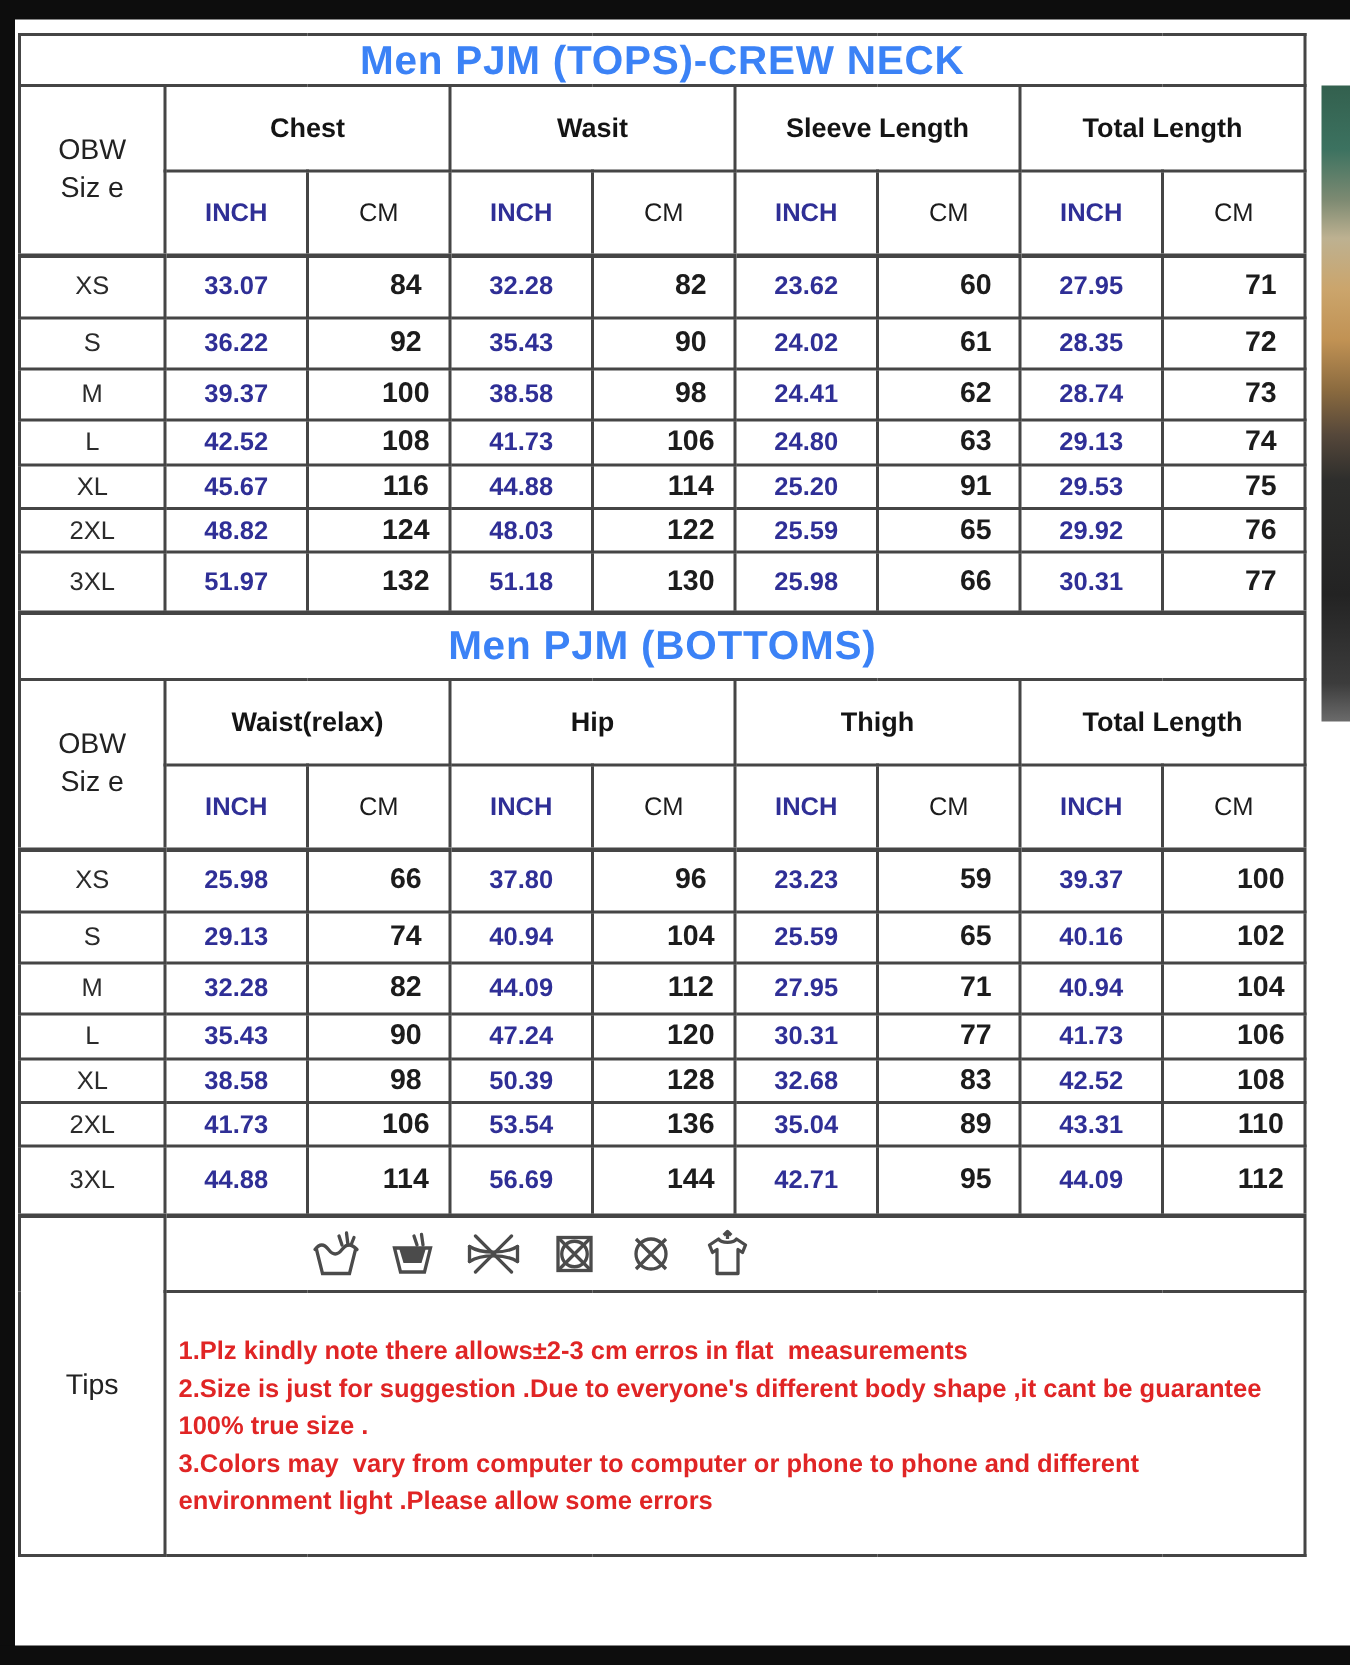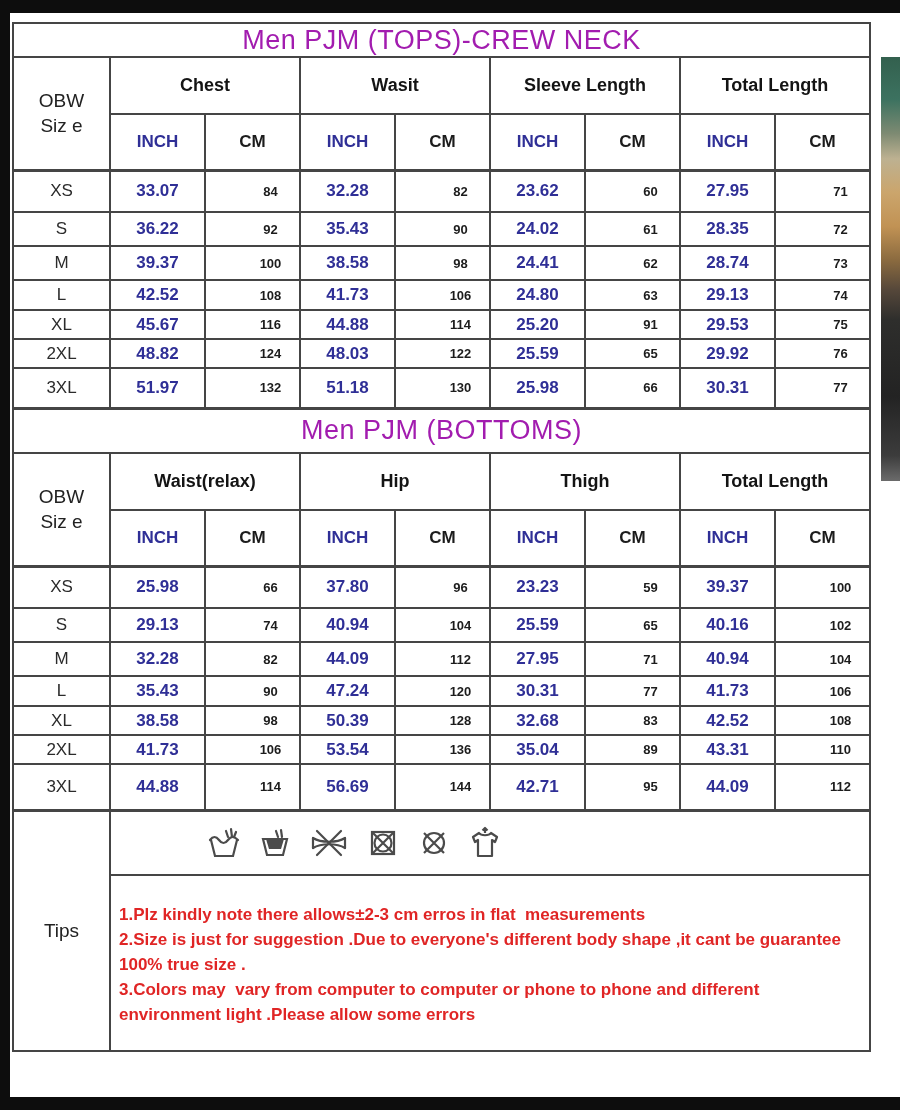--- a/index.html
+++ b/index.html
@@ -20,33 +20,33 @@
       #cba56c 32%,#c19254 40%,#8a6a3f 48%,#55473a 55%,#2e2e2c 62%,#232323 80%,#3c3c3c 94%,#6b6b6b 100%);
   }
   table.chart{
     position:absolute;left:12px;top:22px;width:858px;
     border-collapse:collapse;table-layout:fixed;background:#fff;
     border:2px solid #2e2e2e;
   }
   col.c-size{width:97px;} col.c-d{width:95px;}
   td{border:2px solid var(--border);text-align:center;vertical-align:middle;padding:0;overflow:hidden;}
   tr.thick-top td{border-top-width:3px;}
-  .title{font-size:27px;font-weight:normal;color:#a21caf;letter-spacing:.5px;}
+  .title{font-size:27px;font-weight:bold;color:#3b82f6;letter-spacing:.5px;}
   tr.h-title{height:34px;} tr.h-title2{height:45px;}
   tr.h-grp{height:57px;} tr.h-unit{height:56px;}
   tr.h-xs{height:42px;} tr.h-s{height:34px;} tr.h-m{height:34px;} tr.h-l{height:30px;}
   tr.h-xl{height:29px;} tr.h-2xl{height:29px;} tr.h-3xl{height:40px;} tr.h-3xl2{height:46px;}
-  tr.h-icons{height:65px;} tr.h-tips{height:176px;}
+  tr.h-icons{height:51px;} tr.h-tips{height:176px;}
   .size-head{font-size:19px;color:#222222;line-height:1.35;}
   .grp{font-size:18px;font-weight:bold;color:#141414;}
   .in-h{font-size:17px;font-weight:bold;color:var(--inch-text);}
-  .cm-h{font-size:17px;font-weight:bold;color:var(--cm-text);}
+  .cm-h{font-size:17px;font-weight:normal;color:var(--cm-text);}
   .size{font-size:17px;color:#2b2b2b;}
   .in{font-size:17px;font-weight:bold;color:var(--inch-text);}
-  .cm{font-size:13px;font-weight:bold;color:var(--cm-text);padding-left:36px;}
+  .cm{font-size:19px;font-weight:bold;color:var(--cm-text);padding-left:36px;}
   .tips-label{font-size:19px;color:#222222;}
   .icons-cell{text-align:left;}
   .icons-wrap{display:flex;align-items:center;gap:15px;padding-left:95px;}
   .icons-wrap svg{display:block;}
   .tips-text{
     text-align:left;vertical-align:top;padding:26px 12px 12px 8px;
   }
   .tips-text p{
     margin:0;font-size:17px;font-weight:bold;color:var(--tips-text);
     line-height:25px;white-space:pre-wrap;

